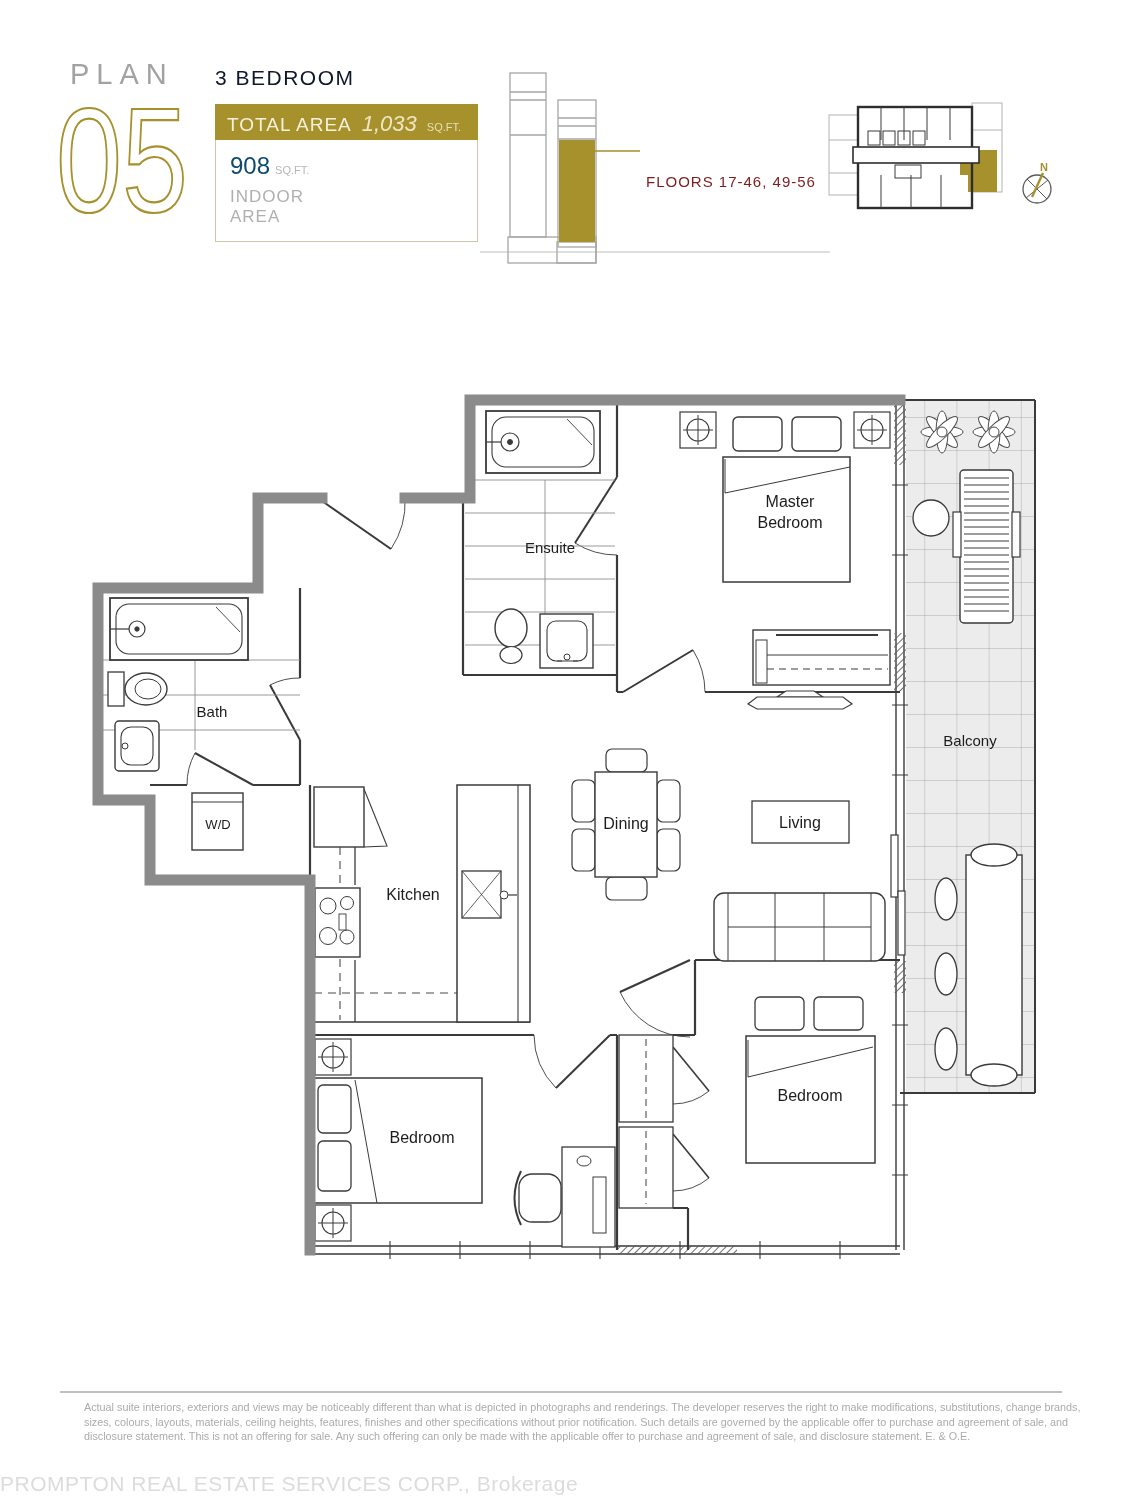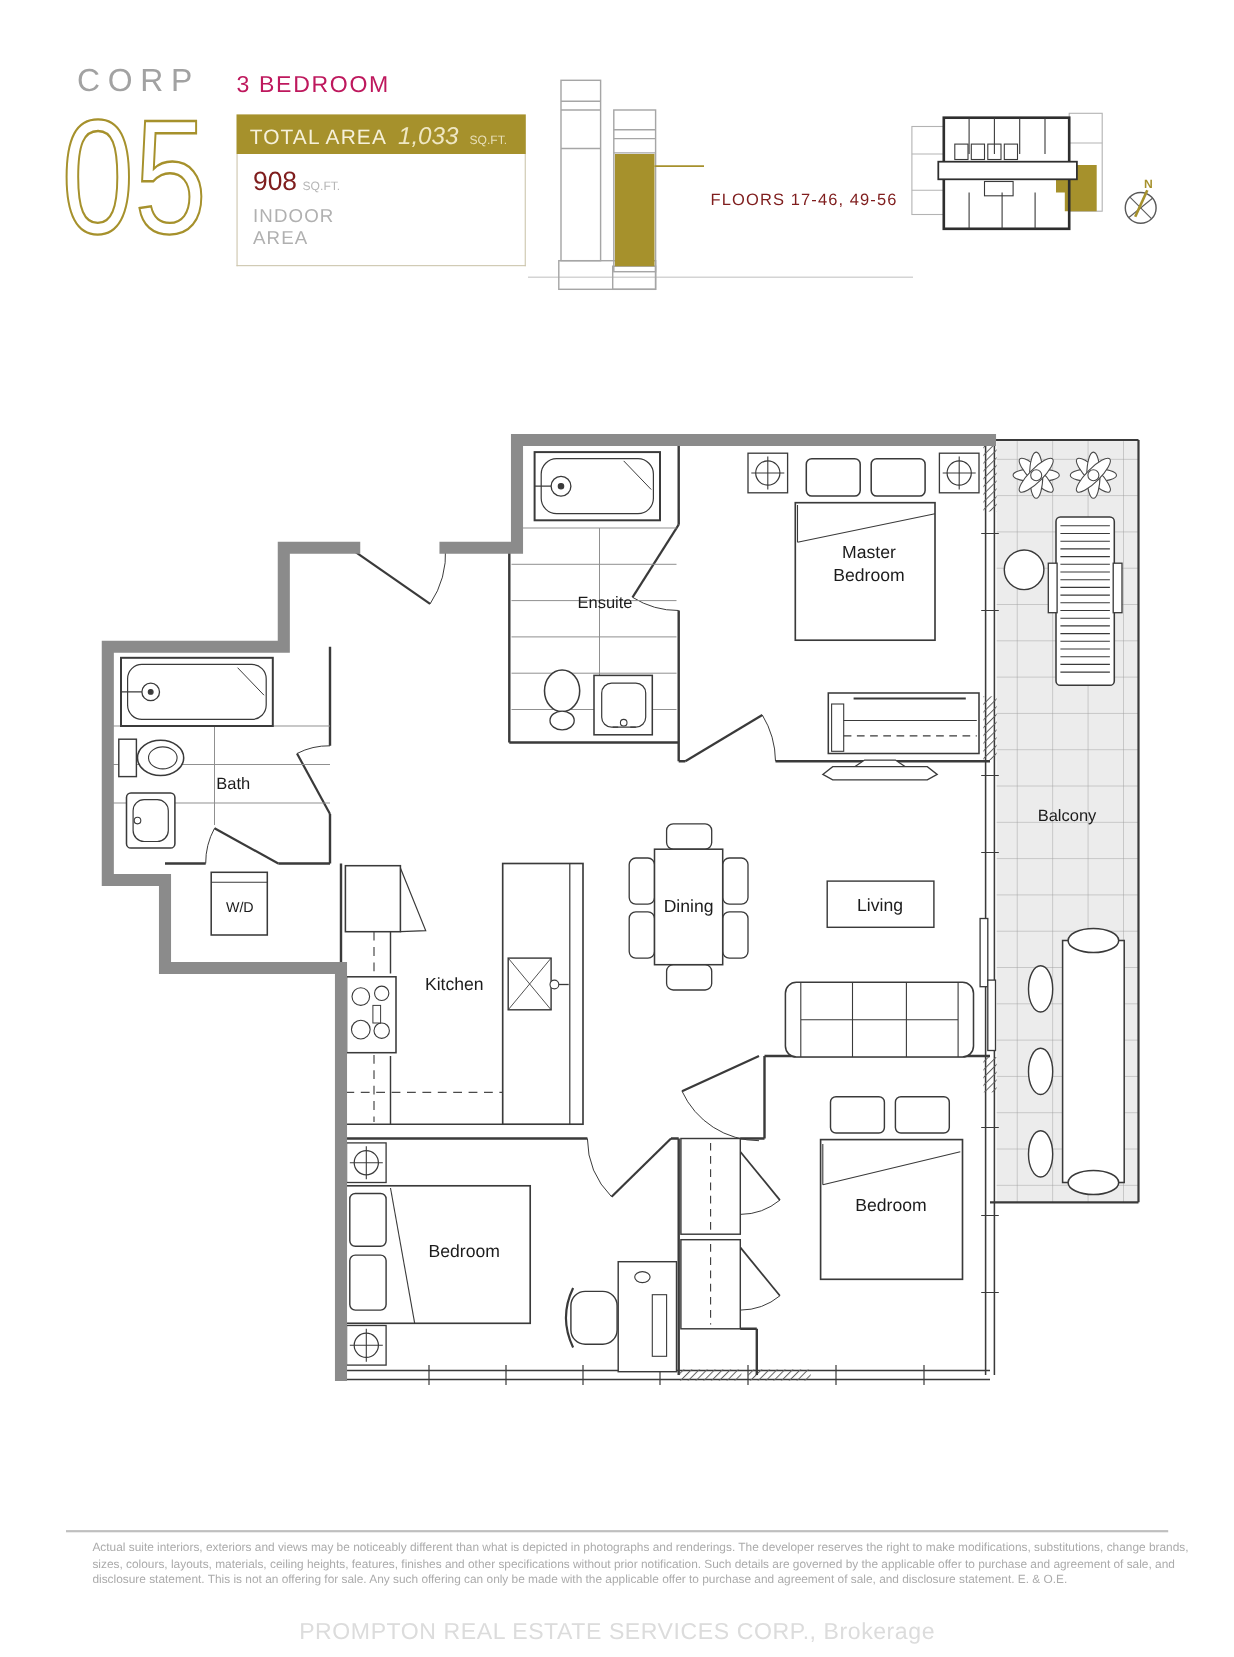--- a/index.html
+++ b/index.html
@@ -5,50 +5,50 @@
   html,body{margin:0;padding:0;}
   body{
     width:1122px;height:1506px;position:relative;background:#ffffff;
     font-family:"Liberation Sans", sans-serif;overflow:hidden;
   }
   .abs{position:absolute;}
   
   .plan-label{left:70px;top:58px;font-size:29px;letter-spacing:7px;color:#a2a2a2;}
   .plan-number-svg{left:54px;top:100px;width:160px;height:130px;}
   .plan-number-svg text{font-family:"Liberation Sans",sans-serif;font-size:148px;fill:none;stroke:#A6912C;stroke-width:2.2px;}
-  .unit-type{left:215px;top:66px;font-size:21px;letter-spacing:1.5px;color:#be185d;}
+  .unit-type{left:215px;top:66px;font-size:21px;letter-spacing:1.5px;color:#0f172a;}
   .area-box{left:215px;top:104px;width:263px;}
   .area-banner{height:36px;background:#A6912C;display:flex;align-items:baseline;padding:7px 12px 0 12px;box-sizing:border-box;gap:10px;}
   .area-banner .t1{font-size:19px;color:#f6f1db;letter-spacing:1px;}
   .area-banner .t2{font-size:22px;color:#efe7c3;font-style:italic;}
   .area-banner .t3{font-size:11px;color:#e8dfb9;}
   .area-cells{display:flex;border:1px solid #cdc6ad;border-top:none;}
   .area-cell{width:50%;box-sizing:border-box;padding:12px 0 14px 14px;}
   .area-cell + .area-cell{border-left:1px solid #bdb183;}
-  .area-cell .num{font-size:24px;color:#7f1d1d;}
+  .area-cell .num{font-size:24px;color:#0c4a6e;}
   .area-cell .unit{font-size:11px;color:#b6b6b6;margin-left:5px;}
   .area-cell .lbl{font-size:17px;color:#b0b0b0;letter-spacing:1px;margin-top:7px;}
   .floors-label{left:646px;top:143px;font-size:15px;color:#7f1d1d;letter-spacing:1px;margin-top:30px;}
   
   .elev-svg{left:480px;top:58px;width:350px;height:215px;}
   .key-svg{left:815px;top:85px;width:255px;height:135px;}
   .plan-svg{left:88px;top:385px;width:960px;height:890px;}
   .plan-svg text{font-family:"Liberation Sans",sans-serif;fill:#1c1c1c;}
   .rlabel{font-size:16px;text-anchor:middle;}
   .rlabel-sm{font-size:15px;text-anchor:middle;}
   .rlabel-xs{font-size:13px;text-anchor:middle;}
   
   .foot-rule{left:60px;top:1391px;width:1002px;height:2px;background:#bfbfbf;}
   .disclaimer{left:60px;top:1400px;width:1002px;font-size:10.8px;line-height:14.6px;color:#ababab;margin-left:24px;}
-  .brokerage{left:0;top:1472px;width:1122px;text-align:center;font-size:21px;color:#dcdcdc;letter-spacing:.5px;}
+  .brokerage{left:0;top:1472px;width:1122px;font-size:21px;color:#dcdcdc;letter-spacing:.5px;}
 </style>
 </head>
 <body>
 
-<div class="abs plan-label">CORP</div>
+<div class="abs plan-label">PLAN</div>
 
 <svg class="abs plan-number-svg" viewBox="0 0 160 130">
   <text x="2" y="112" textLength="132" lengthAdjust="spacingAndGlyphs">05</text>
 </svg>
 
 <div class="abs unit-type">3 BEDROOM</div>
 
 <div class="abs area-box">
   <div class="area-banner">
     <span class="t1">TOTAL AREA</span>

